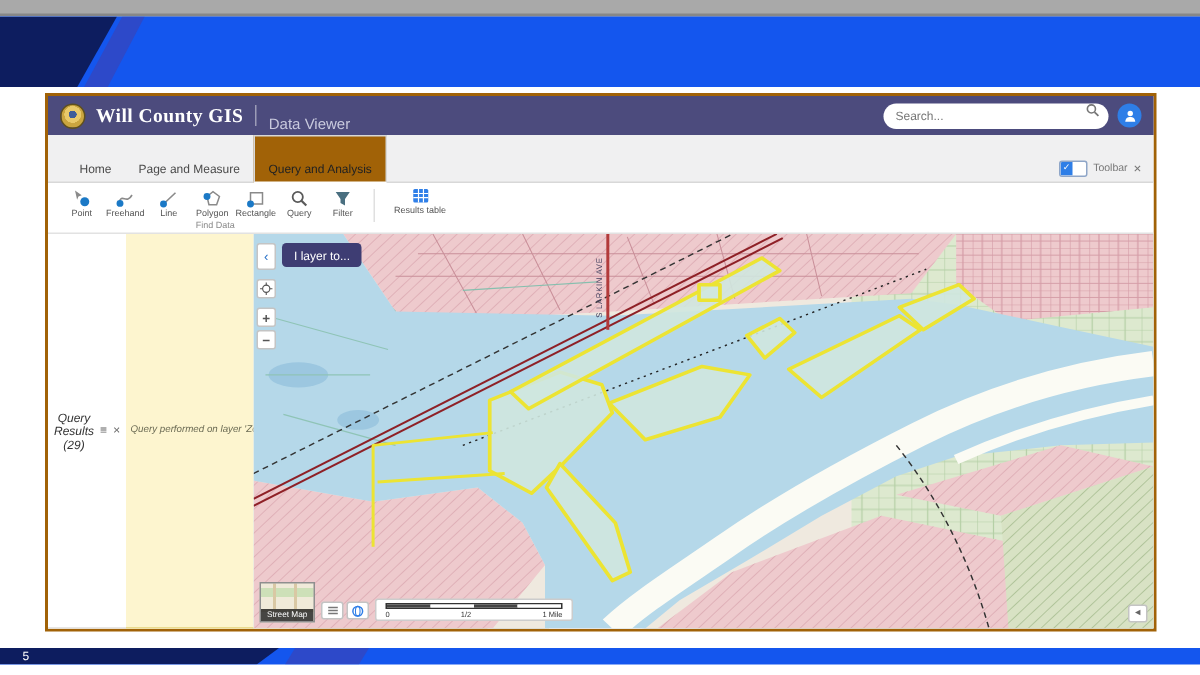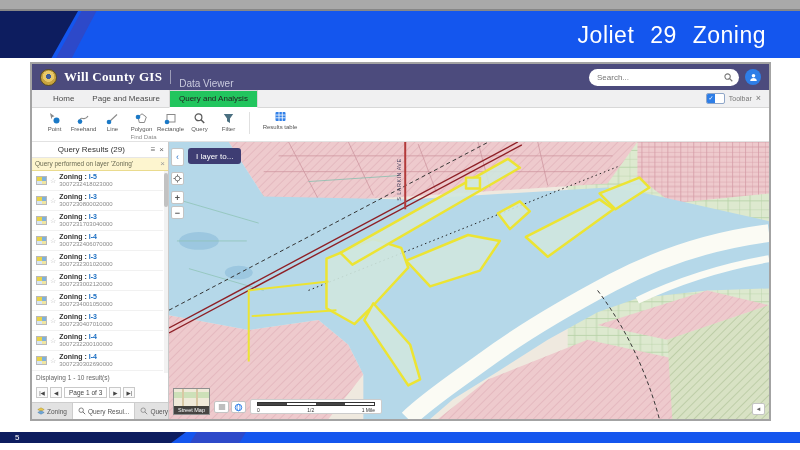--- a/index.html
+++ b/index.html
@@ -8,52 +8,52 @@
   .top-gray{position:absolute;left:0;top:0;width:800px;height:11px;background:#a9a9a9;border-bottom:2px solid #878787;box-sizing:border-box;}
   .banner{position:absolute;left:0;top:11px;width:800px;height:47px;background:#1456ee;}
   .banner .navy{position:absolute;left:0;top:0;width:78px;height:47px;background:#0d1d5f;clip-path:polygon(0 0,100% 0,66% 100%,0 100%);}
   .banner .stripe{position:absolute;left:56px;top:0;width:44px;height:47px;background:#2d49c9;clip-path:polygon(58% 0,92% 0,36% 100%,0 100%);}
   .slide-title{position:absolute;right:34px;top:50%;transform:translateY(-50%);color:#fff;font-size:23px;word-spacing:9px;letter-spacing:.5px;}
   .bottom-bar{position:absolute;left:0;top:432px;width:800px;height:11px;background:#1456ee;}
   .bottom-bar .navy{position:absolute;left:0;top:0;width:186px;height:11px;background:#0d1d5f;clip-path:polygon(0 0,100% 0,92% 100%,0 100%);}
   .bottom-bar .stripe{position:absolute;left:190px;top:0;width:56px;height:11px;background:#2d49c9;clip-path:polygon(12% 0,100% 0,88% 100%,0 100%);}
   .page-num{position:absolute;left:15px;top:1px;color:#fff;font-size:8px;}
   
-  .frame{position:absolute;left:30px;top:62px;width:741px;height:359px;border:2px solid #a3a3a3;background:#fff;box-sizing:border-box;display:flex;flex-direction:column;}
+  .frame{position:absolute;left:30px;top:62px;width:741px;height:359px;border:2px solid #a16207;background:#fff;box-sizing:border-box;display:flex;flex-direction:column;}
   .app-header{flex:0 0 26px;background:#4c4b7d;display:flex;align-items:center;padding:0 8px;}
   .seal{width:17px;height:17px;border-radius:50%;background:radial-gradient(circle at 50% 42%,#3e5d9a 0 22%,#e8c96a 23% 48%,#caa53f 49% 78%,#8a6f2a 79%);border:1px solid #5e4f1e;box-sizing:border-box;}
   .brand{font-family:"Liberation Serif",serif;font-weight:bold;color:#fff;font-size:13px;margin-left:7px;letter-spacing:.3px;white-space:nowrap;}
   .hdr-div{width:1px;height:14px;background:rgba(255,255,255,.45);margin:0 8px;}
   .subtitle{color:#c9cade;font-size:10px;white-space:nowrap;margin-top:12px;}
   .spacer{flex:1;}
-  .search{width:150px;height:17px;background:#fff;border-radius:9px;display:flex;align-items:center;padding:0 6px;box-sizing:border-box;}
+  .search{width:150px;height:17px;background:#fff;border-radius:9px;display:flex;padding:0 6px;box-sizing:border-box;}
   .search input{border:none;outline:none;flex:1;font-size:8px;color:#333;background:transparent;min-width:0;font-family:inherit;}
   .user-btn{width:16px;height:16px;border-radius:50%;background:#2e7ee7;margin-left:6px;display:flex;align-items:center;justify-content:center;flex:0 0 16px;}
   
   .tabbar{flex:0 0 18px;background:#f0f0f1;border-bottom:1px solid #d8d8d8;display:flex;align-items:flex-end;padding-left:12px;box-sizing:border-box;}
-  .tab{font-size:8px;color:#4b4b4b;padding:3px 9px 4px;white-space:nowrap;}
-  .tab.active{background:#22c55e;border:1px solid #d8d8d8;border-bottom:1px solid #fff;margin-bottom:-1px;color:#222;}
+  .tab{font-size:8px;color:#4b4b4b;padding:17px 9px 4px;white-space:nowrap;}
+  .tab.active{background:#a16207;border:1px solid #d8d8d8;border-bottom:1px solid #fff;margin-bottom:-1px;color:#222;}
   .tab-right{margin-left:auto;display:flex;align-items:center;gap:4px;padding:0 8px 3px 0;}
   .toggle{width:17px;height:9px;border:1px solid #8fa6c8;border-radius:2px;display:flex;overflow:hidden;background:#fff;}
   .toggle .on{flex:1;background:#2e7ee7;color:#fff;font-size:6px;line-height:8px;text-align:center;}
   .toggle .off{flex:1;}
   .tab-right .lbl{font-size:7px;color:#777;}
   .tab-right .x{font-size:9px;color:#777;line-height:1;}
   
   .toolsbar{flex:0 0 33px;background:#fff;border-bottom:1px solid #e2e2e2;display:flex;padding-left:8px;}
   .tool-group{display:flex;position:relative;padding:2px 4px 8px 0;}
   .tool{width:29px;display:flex;flex-direction:column;align-items:center;gap:1px;padding-top:2px;}
   .tool.wide{width:48px;}
   .tool svg{width:13px;height:13px;display:block;}
   .tlabel{font-size:6px;color:#555;white-space:nowrap;}
   .group-caption{position:absolute;bottom:1px;left:0;right:0;text-align:center;font-size:6px;color:#8a8a8a;}
   .vsep{width:1px;background:#e0e0e0;margin:4px 6px 7px 2px;}
   
   .app-body{flex:1;display:flex;min-height:0;}
-  .panel{flex:0 0 137px;width:137px;border-right:1px solid #c9c9c9;display:flex;flex-direction:column;background:#fff;box-sizing:border-box;}
+  .panel{flex:0 0 137px;width:137px;border-right:1px solid #c9c9c9;display:flex;background:#fff;box-sizing:border-box;font-style:italic;}
   .panel-hd{flex:0 0 15px;display:flex;align-items:center;padding:0 4px;border-bottom:1px solid #e6e6e6;}
   .panel-hd .ttl{flex:1;text-align:center;font-size:8px;color:#333;}
   .panel-hd .ic{font-size:8px;color:#666;margin-left:4px;line-height:1;}
   .notice{flex:0 0 auto;background:#fdf5cf;border-bottom:1px solid #eadb8e;display:flex;align-items:center;padding:2px 3px;}
   .notice .txt{flex:1;font-size:6.5px;color:#6b6b54;line-height:1.1;}
   .notice .x{font-size:8px;color:#999;line-height:1;}
   .rlist{flex:1;min-height:0;overflow:hidden;position:relative;padding-right:5px;}
   .ritem{height:20px;display:flex;align-items:center;gap:3px;padding:0 2px 0 4px;border-bottom:1px solid #f1f1f1;box-sizing:border-box;}
   .ricon{width:11px;height:9px;display:grid;grid-template-columns:1fr 1fr;grid-template-rows:1fr 1fr;border:1px solid #b9b9b9;box-sizing:border-box;flex:0 0 11px;}
   .ricon i:nth-child(1){background:#e8d44d;}.ricon i:nth-child(2){background:#7fb2d9;}
@@ -97,21 +97,20 @@
 </style>
 </head>
 <body>
 
 <div class="slide">
   <div class="top-gray"></div>
 
   <div class="banner">
     <div class="navy"></div>
     <div class="stripe"></div>
-    <div class="slide-title">Joliet  29  Zoning</div>
   </div>
 
   <div class="frame">
 
     <div class="app-header">
       <div class="seal"></div>
       <span class="brand">Will County GIS</span>
       <span class="hdr-div"></span>
       <span class="subtitle">Data Viewer</span>
       <span class="spacer"></span>

